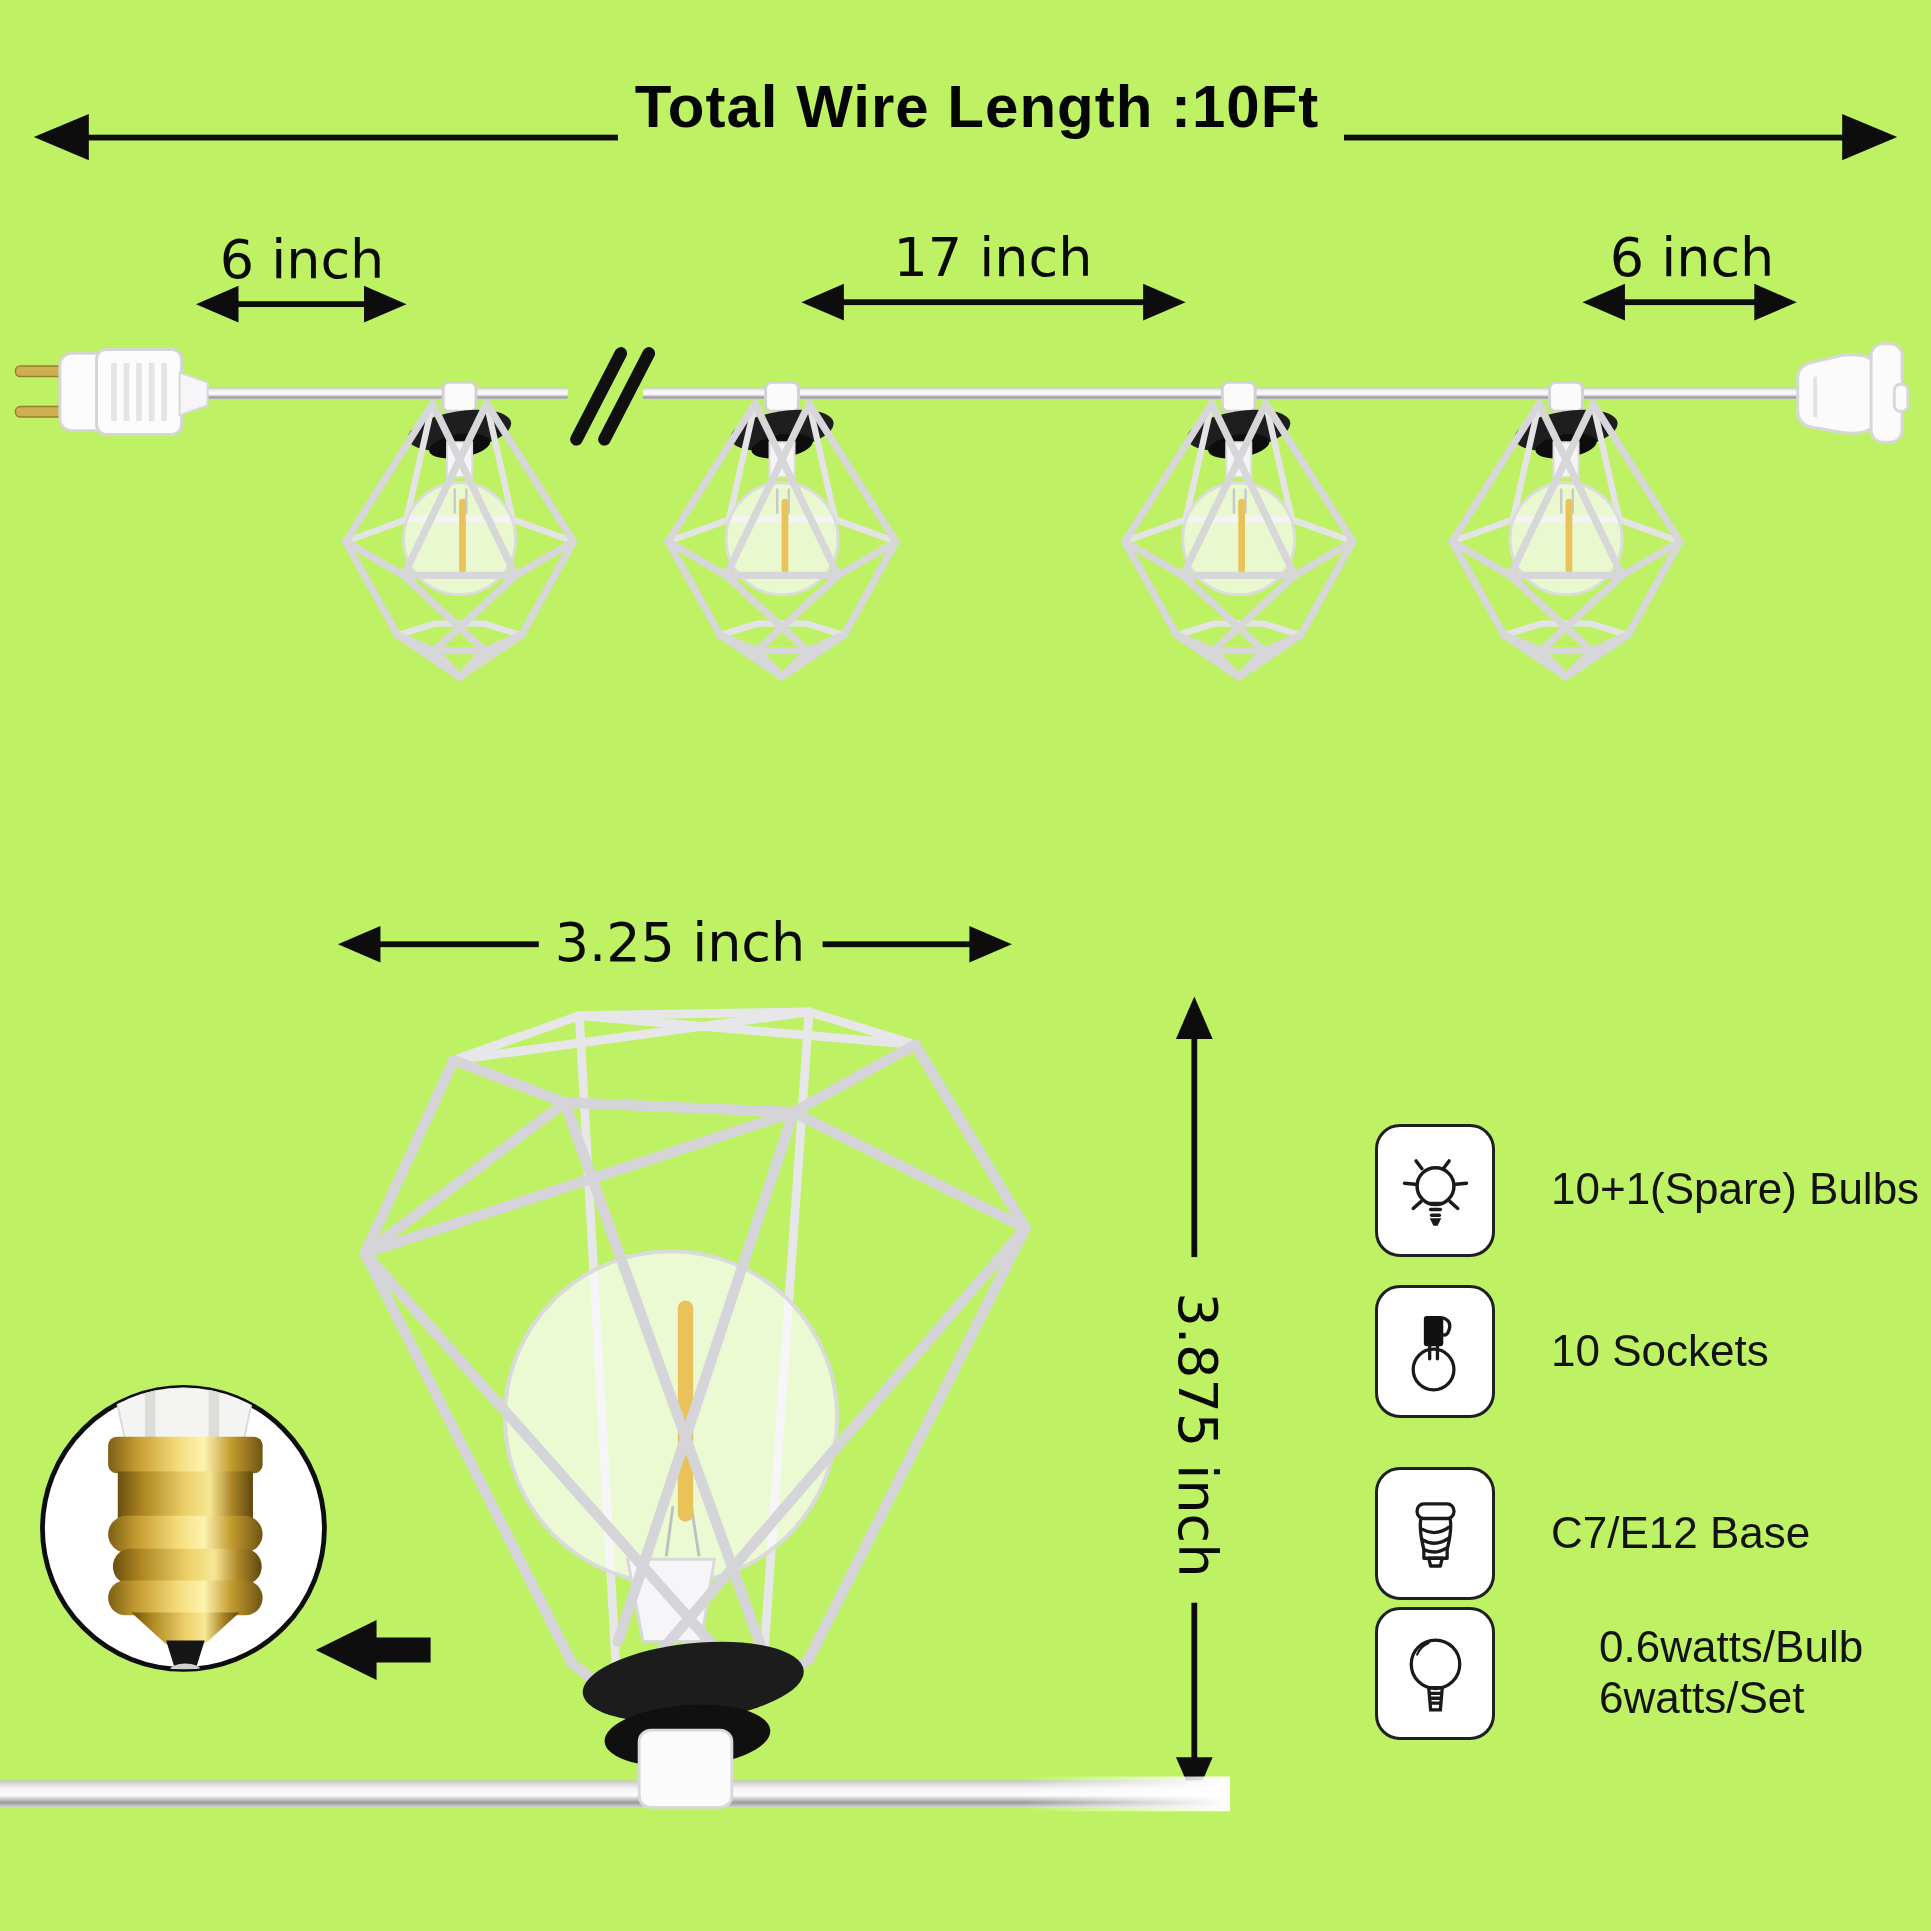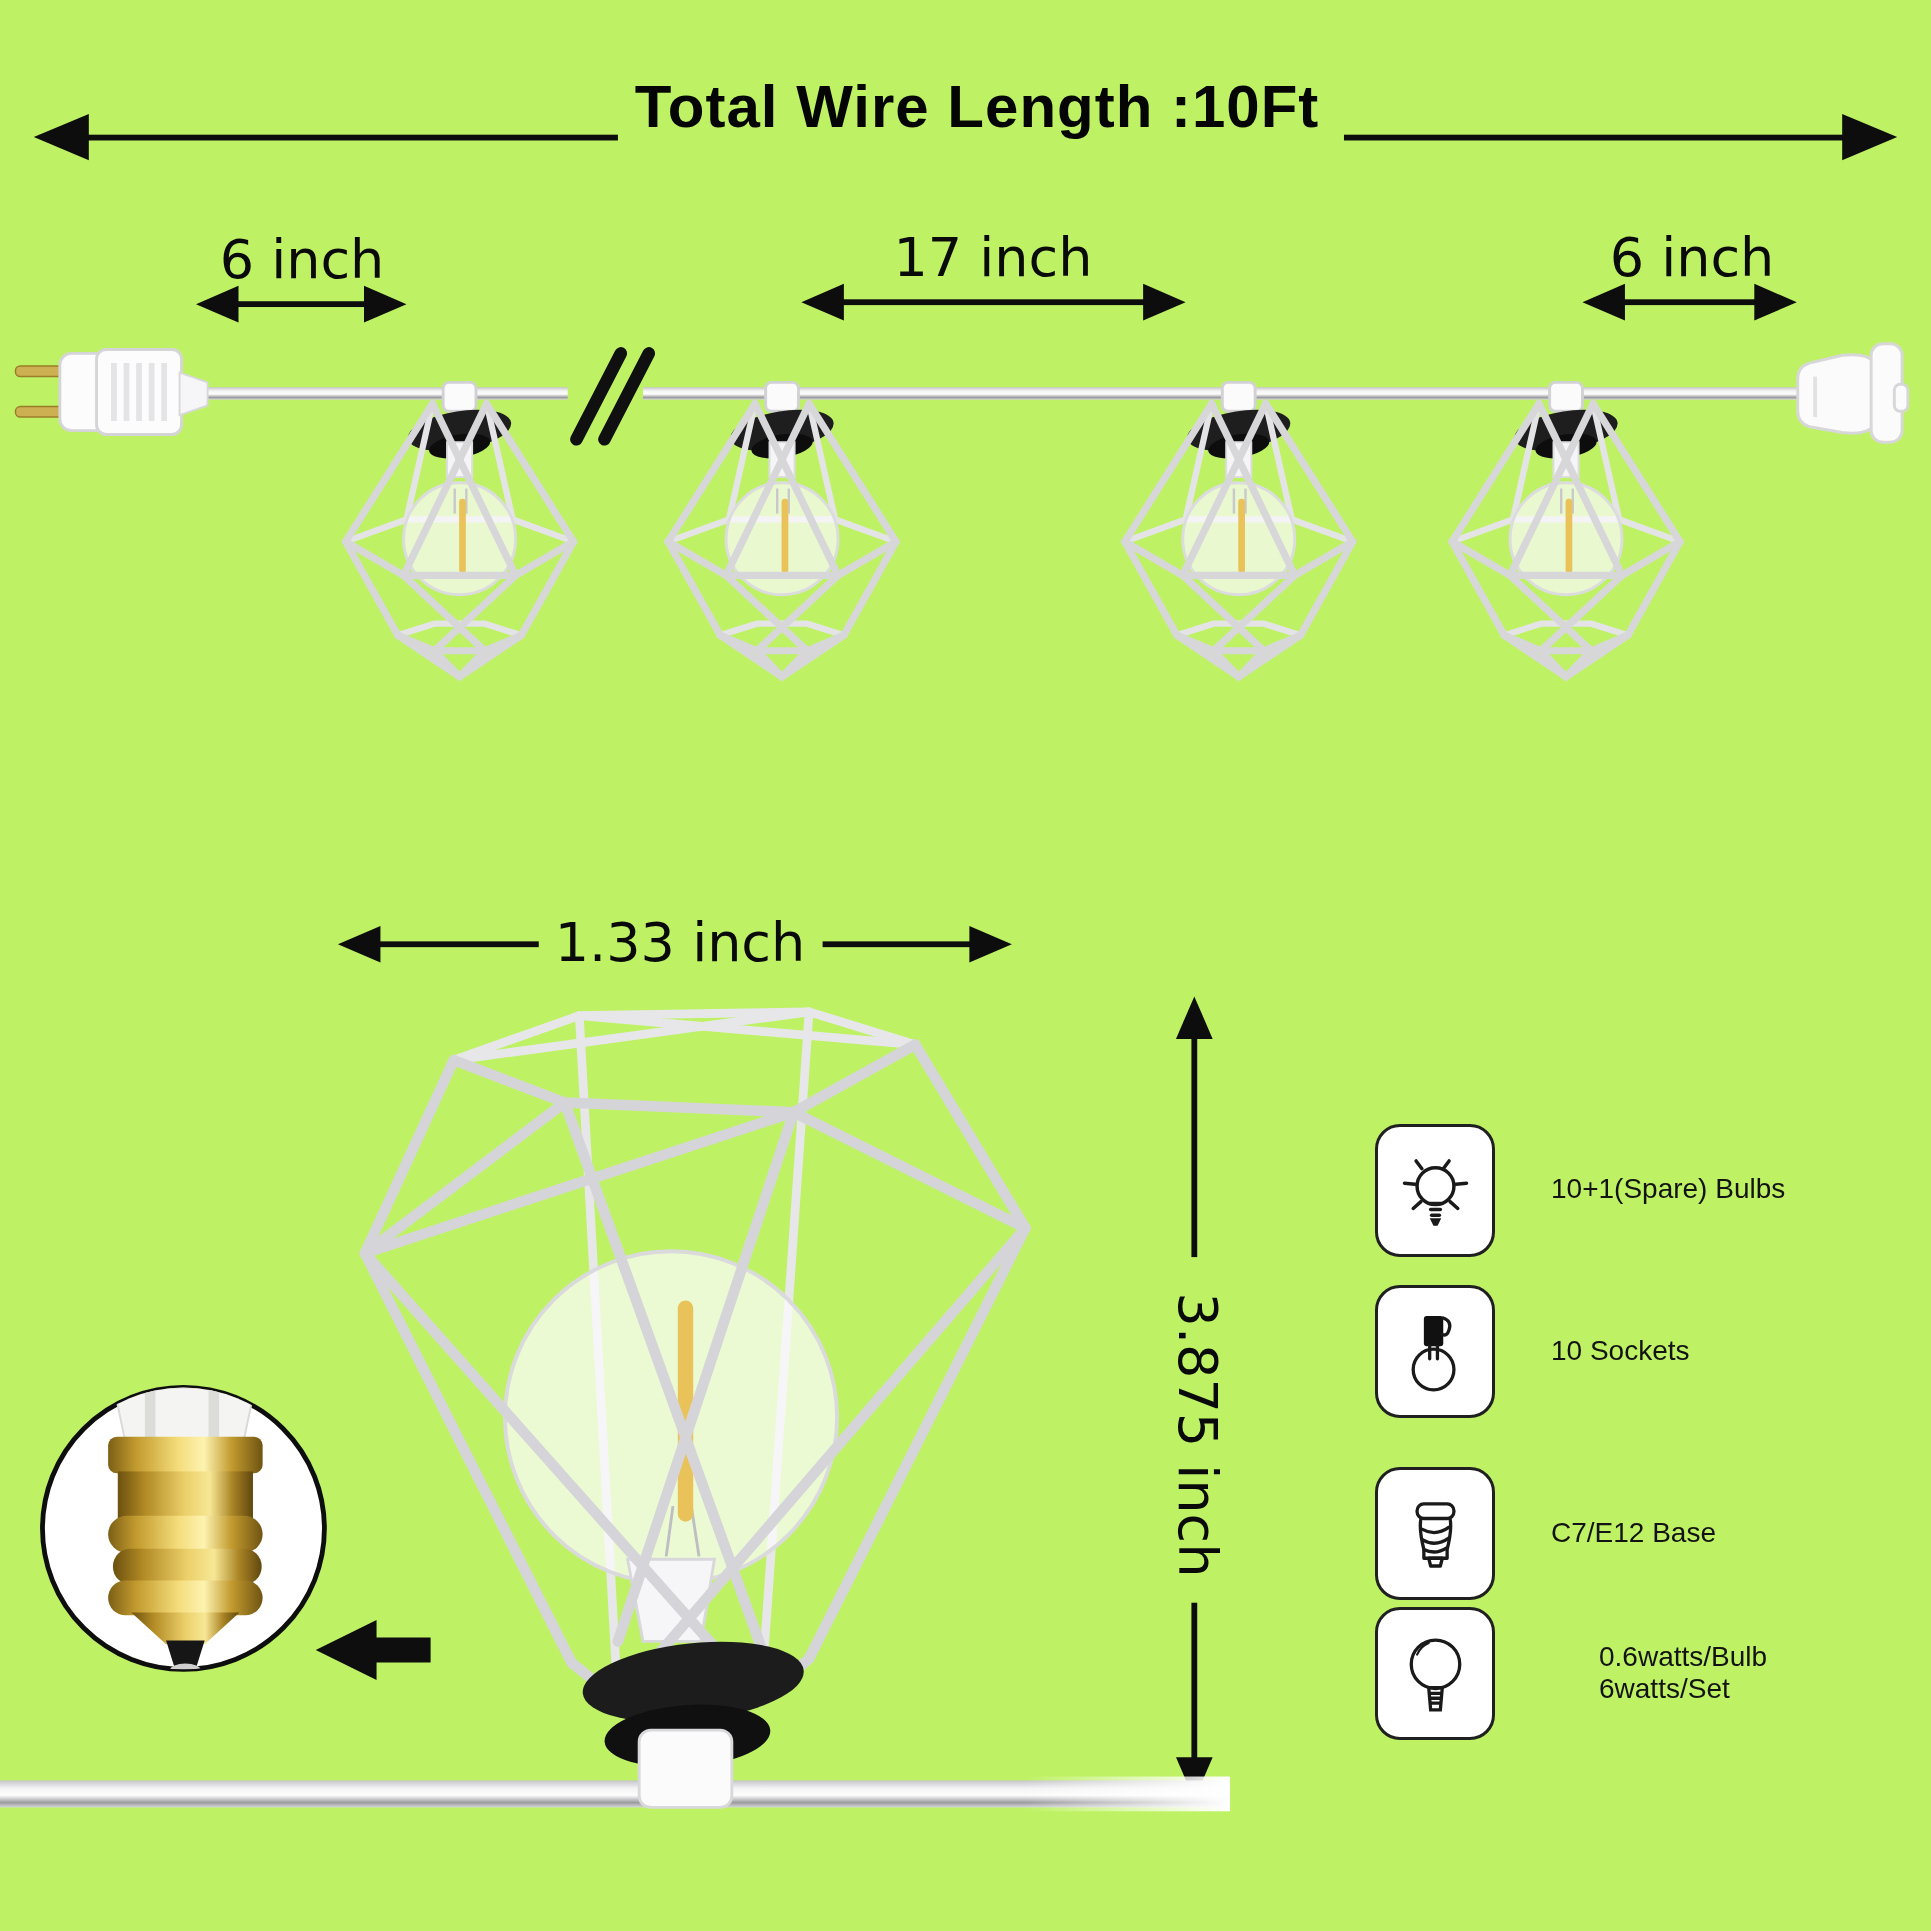--- a/index.html
+++ b/index.html
@@ -4,21 +4,21 @@
 <style>
   html,body{margin:0;padding:0;background:#fff;}
   #canvas{position:relative;width:1931px;height:1931px;background:#bef264;overflow:hidden;
           font-family:"Liberation Sans",sans-serif;color:#0c0c0c;padding-left:43px;}
   #art{position:absolute;left:0;top:0;width:1931px;height:1931px;}
   .txt{position:absolute;white-space:nowrap;}
   .center{transform:translate(-50%,-50%);}
   .title{font-size:60px;font-weight:bold;letter-spacing:1px;color:#050505;}
   .dim{font-size:54px;font-weight:400;font-family:"DejaVu Sans","Liberation Sans",sans-serif;color:#0a0a0a;}
   .dim-v{transform:translate(-50%,-50%) rotate(90deg);}
-  .feat{font-size:28px;line-height:1.15;color:#131313;transform:translateY(-50%);}
+  .feat{font-size:44px;line-height:1.15;color:#131313;transform:translateY(-50%);}
   .icon-box{position:absolute;left:1375px;width:114px;height:127px;background:#fff;
             border:3.9px solid #202020;border-radius:25px;display:flex;align-items:center;justify-content:center;}
   .icon-box svg{width:97px;height:100px;}
 </style>
 </head>
 <body>
 
 <div id="canvas">
 
   <svg id="art" viewBox="0 0 2000 2000" aria-hidden="true">
@@ -225,21 +225,21 @@
 
     <polygon fill="#0e0e0e" points="327,1709 390,1678 390,1696 446,1696 446,1722 390,1722 390,1740"></polygon>
   </svg>
 
   <div class="txt title center" style="left:977px;top:106px;">Total Wire Length :10Ft</div>
 
   <div class="txt dim center" style="left:302px;top:259px;">6 inch</div>
   <div class="txt dim center" style="left:993px;top:257px;">17 inch</div>
   <div class="txt dim center" style="left:1692px;top:257px;">6 inch</div>
 
-  <div class="txt dim center" style="left:680px;top:942px;">1.33 inch</div>
+  <div class="txt dim center" style="left:680px;top:942px;">3.25 inch</div>
   <div class="txt dim dim-v" style="left:1197px;top:1435px;">3.875 inch</div>
 
   <div class="icon-box" style="top:1124px;">
     <svg viewBox="0 0 100 100" fill="none" stroke="#1a1a1a" stroke-width="3.6" stroke-linecap="round">
       <circle cx="50" cy="45" r="19"></circle>
       <line x1="44" y1="63" x2="56" y2="63"></line>
         <line x1="45" y1="69" x2="55" y2="69"></line>
       <line x1="46" y1="75" x2="54" y2="75"></line>
         <path d="M47,80 L53,80 L51,84 L49,84 Z" fill="#1a1a1a"></path>
       <line x1="18" y1="42" x2="29" y2="43"></line>

